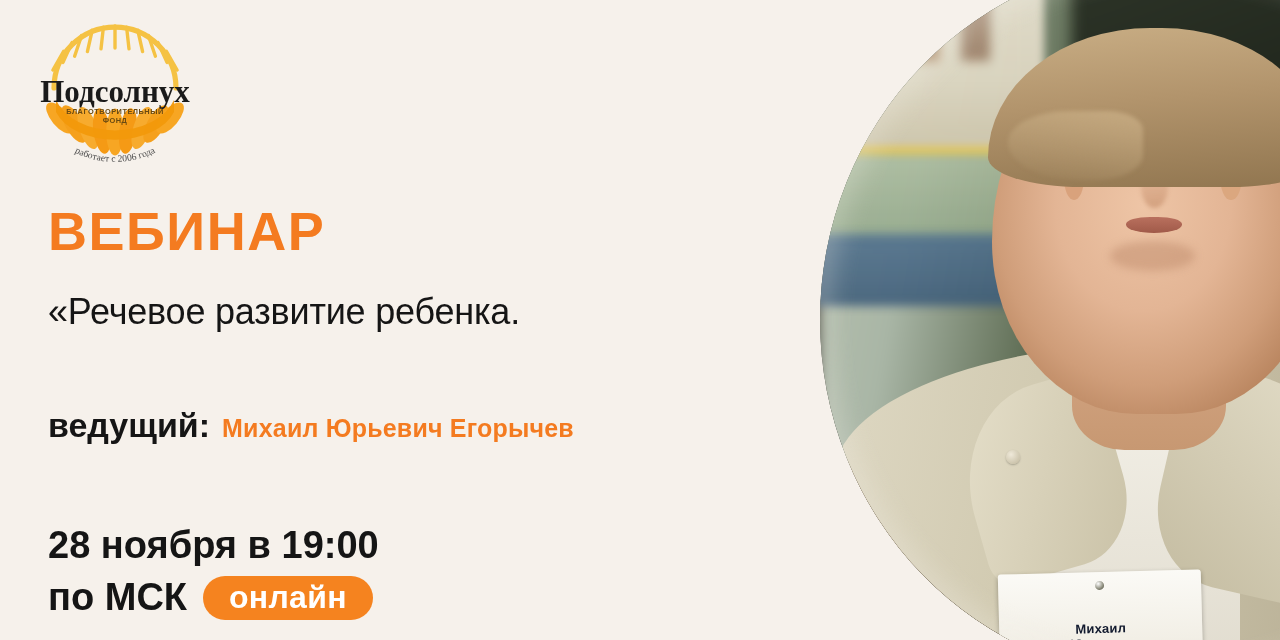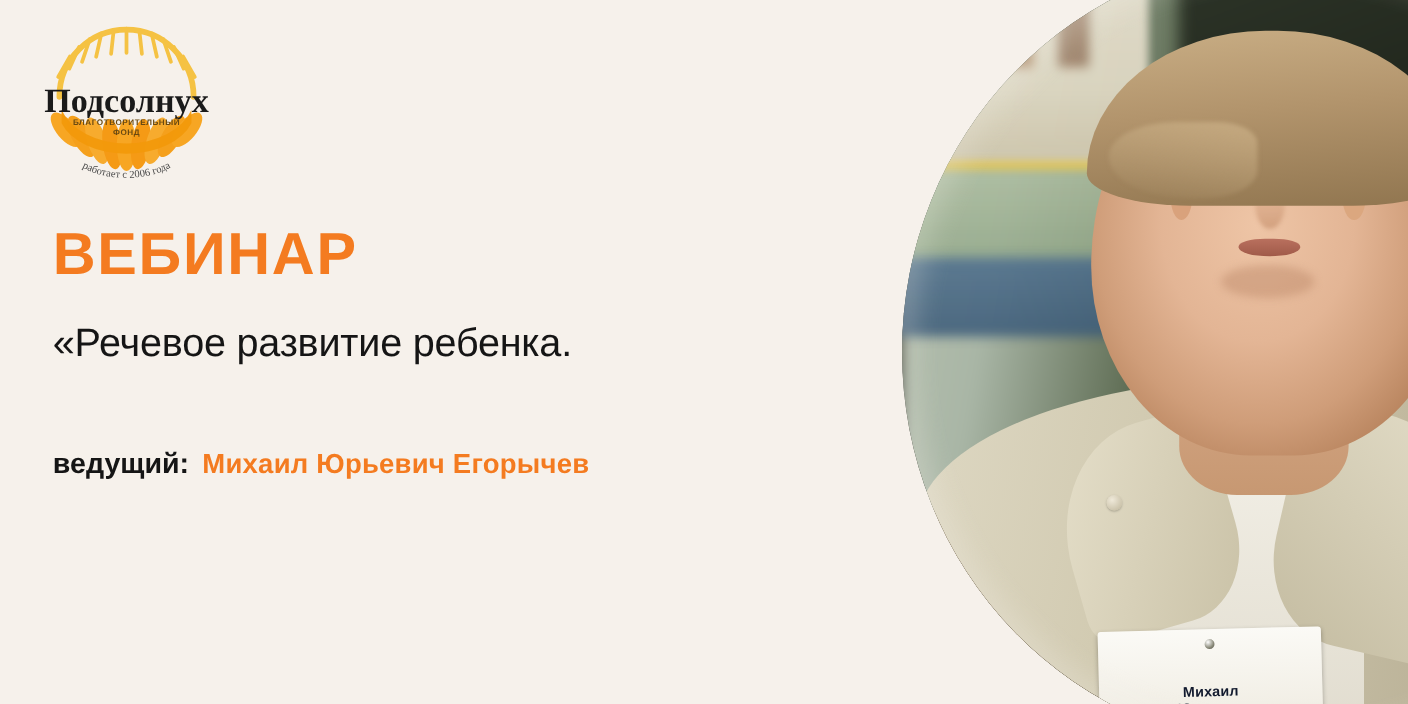--- a/index.html
+++ b/index.html
@@ -348,21 +348,21 @@
     top: 406px;
     left: 0;
     display: flex;
     align-items: baseline;
     gap: 12px;
     white-space: nowrap;
   }
   .host-label {
     font-family: "Liberation Sans", sans-serif;
     font-weight: bold;
-    font-size: 26px;
+    font-size: 34px;
     color: #151515;
   }
   .host-name {
     font-family: "Liberation Sans", sans-serif;
     font-weight: bold;
     font-size: 25px;
     color: #f47b20;
     letter-spacing: .2px;
   }
 
@@ -494,15 +494,22 @@
 
     <div class="title">
       <span class="title-line">«Речевое развитие ребенка.</span>
     </div>
 
     <div class="host">
       <span class="host-label">ведущий:</span>
       <span class="host-name">Михаил Юрьевич Егорычев</span>
     </div>
 
+    <div class="when">
+      <div>28 ноября в 19:00</div>
+      <div class="when-row2">
+        <span>по МСК</span>
+        <span class="pill">онлайн</span>
+      </div>
+    </div>
 
   </div>
 </div>
 
 </body></html>

